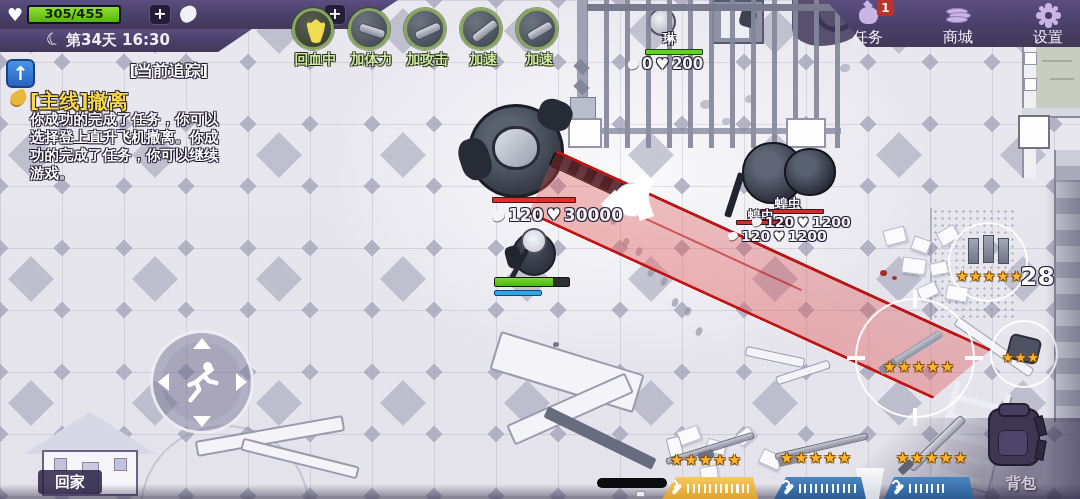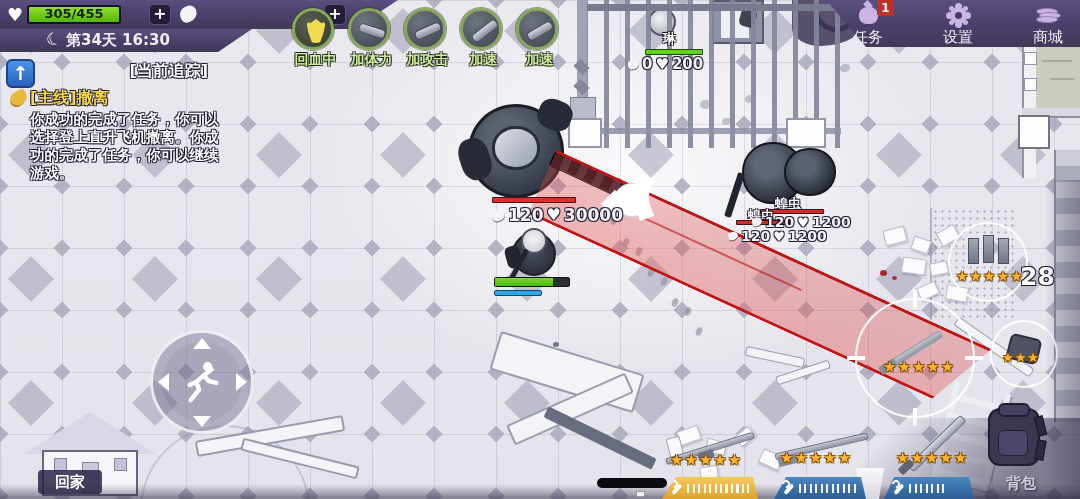--- a/index.html
+++ b/index.html
@@ -297,41 +297,41 @@
     <div class="menu-item">
       <div class="micon">
           <div style="position:relative;width:19px;height:17px;background:#c9b4e4;border-radius:45% 45% 42% 42%"></div>
           <div style="position:absolute;top:0px;left:24px;width:8px;height:6px;background:#c9b4e4;transform:rotate(45deg)"></div>
         </div>
       <div style="position:absolute;top:-2px;right:2px;width:17px;height:16px;background:#bb3226;color:#fff;font-size:12px;font-weight:bold;line-height:16px;border-radius:3px">1</div>
       <div>任务</div>
     </div>
     <div class="menu-item">
       <div class="micon">
-          <div class="gear"></div>
-        </div>
-      <div>设置</div>
-    </div>
-    <div class="menu-item">
-      <div class="micon">
           <div>
         <span style="display:block;width:22px;height:7px;border-radius:50%;background:#c9b4e4;border:1px solid #9480bd"></span>
         <span style="display:block;width:22px;height:7px;border-radius:50%;background:#c9b4e4;border:1px solid #9480bd;margin-top:-3px;margin-left:3px"></span>
         <span style="display:block;width:22px;height:7px;border-radius:50%;background:#c9b4e4;border:1px solid #9480bd;margin-top:-3px"></span>
       </div>
         </div>
       <div>商城</div>
     </div>
+    <div class="menu-item">
+      <div class="micon">
+          <div class="gear"></div>
+        </div>
+      <div>设置</div>
+    </div>
   </div>
 
   <div class="abs" style="left:0;top:55px;width:230px;z-index:31">
     <div style="position:absolute;left:6px;top:4px;width:29px;height:29px;background:linear-gradient(180deg,#4a93e8,#2862bd);border:2px solid #1c4187;border-radius:6px;color:#fff;font-size:19px;font-weight:bold;text-align:center;line-height:25px;cursor:pointer"><span>↑</span></div>
     <div class="o" style="position:absolute;left:80px;top:6px;width:128px;text-align:right;color:#fff;font-size:16px;font-weight:bold">[当前追踪]</div>
     <div style="position:absolute;left:10px;top:36px;width:17px;height:14px;background:#e8b93c;border-radius:50% 20% 50% 50%;transform:rotate(-25deg);box-shadow:-2px 2px 0 -1px #b07f1c"></div>
-    <div class="o" style="position:absolute;left:30px;top:33px;color:#f8d848;font-size:16px;font-weight:bold">[主线]撤离</div>
+    <div class="o" style="position:absolute;left:30px;top:33px;color:#f8d848;font-size:20px;font-weight:bold">[主线]撤离</div>
     <div class="o" style="position:absolute;left:30px;top:55px;width:198px;color:#fcfcfd;font-size:14.5px;line-height:18px;font-weight:bold">你成功的完成了任务，你可以选择登上直升飞机撤离。你成功的完成了任务，你可以继续游戏。</div>
   </div>
 
   <div class="abs" style="left:150px;top:330px;width:104px;height:104px;border:3px solid rgba(255,255,255,.8);border-radius:50%;background:rgba(96,92,128,.45);box-shadow:inset 0 0 0 9px rgba(255,255,255,.1);z-index:25;cursor:pointer">
     <span class="joy-arrow" style="left:40px;top:5px;border-left:9px solid transparent;border-right:9px solid transparent;border-bottom:11px solid #fff"></span>
     <span class="joy-arrow" style="left:40px;top:83px;border-left:9px solid transparent;border-right:9px solid transparent;border-top:11px solid #fff"></span>
     <span class="joy-arrow" style="left:5px;top:40px;border-top:9px solid transparent;border-bottom:9px solid transparent;border-right:11px solid #fff"></span>
     <span class="joy-arrow" style="left:83px;top:40px;border-top:9px solid transparent;border-bottom:9px solid transparent;border-left:11px solid #fff"></span>
     <svg width="46" height="46" viewBox="0 0 24 24" style="position:absolute;left:27px;top:26px">
       <circle cx="14.5" cy="4" r="2.4" fill="#fff"></circle>

